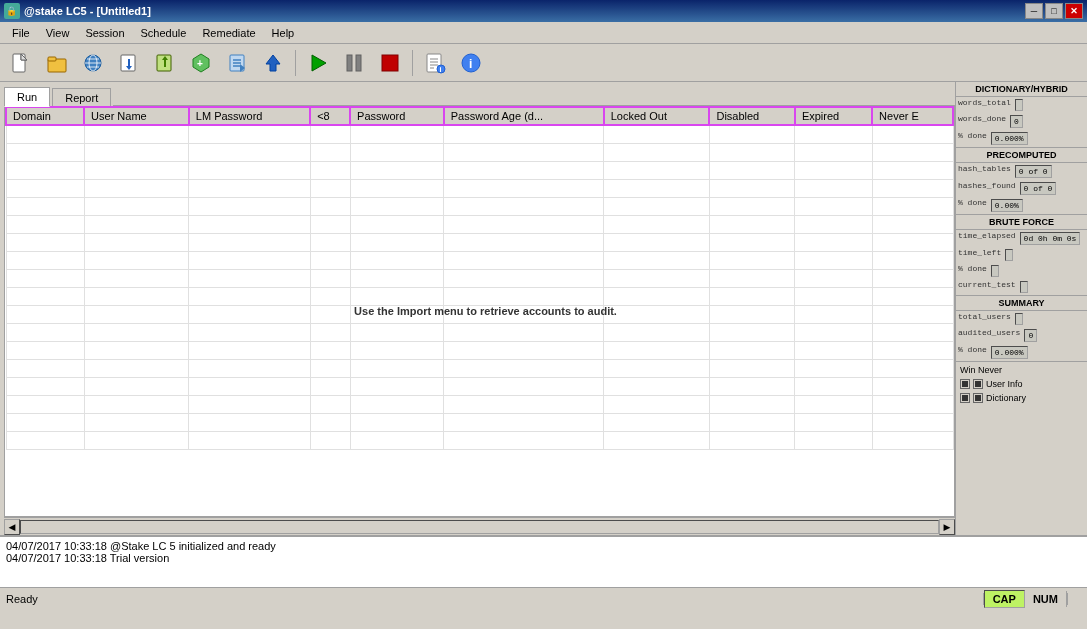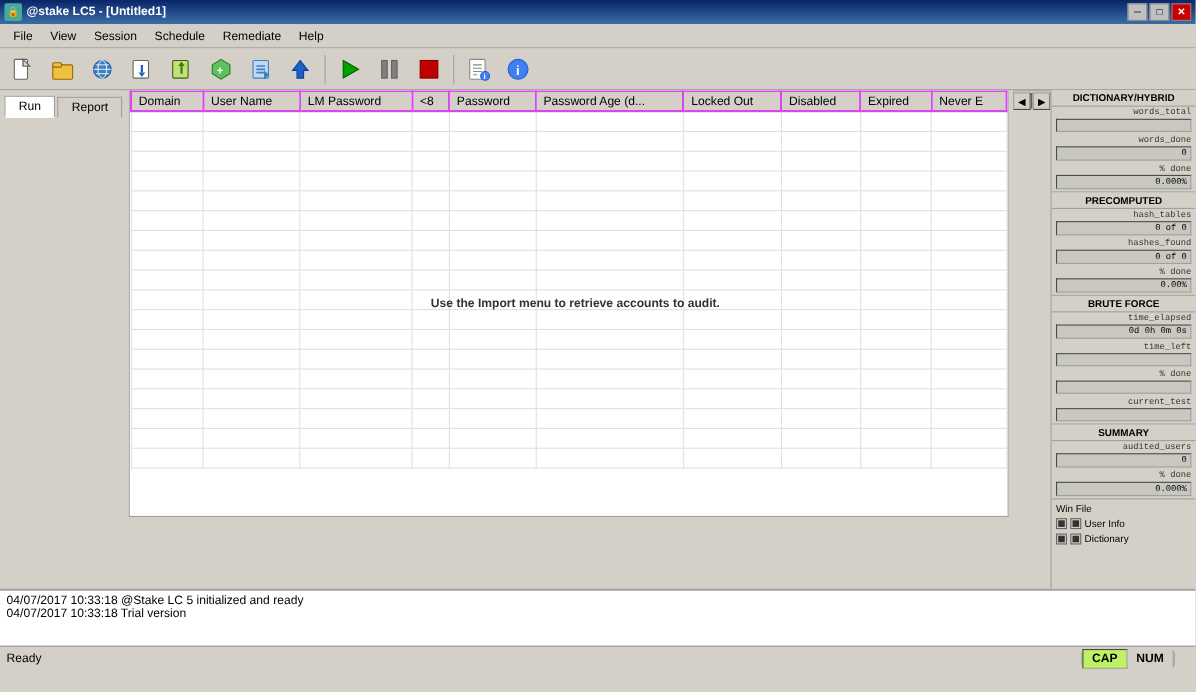--- a/index.html
+++ b/index.html
@@ -94,21 +94,21 @@
       width: 1px;
       height: 26px;
       background: #a0a0a0;
       margin: 0 3px;
     }
 
     
     .left-panel {
       flex: 1;
       display: flex;
-      flex-direction: row;
+      flex-direction: column;
       overflow: hidden;
     }
 
     
     .tabs {
       display: flex;
       align-items: flex-end;
       background: #d4d0c8;
       padding-top: 4px;
       padding-left: 4px;
@@ -191,21 +191,21 @@
     .panel-section-title {
       background: #d4d0c8;
       text-align: center;
       font-weight: bold;
       font-size: 9px;
       padding: 2px 0;
       border-bottom: 1px solid #a0a0a0;
     }
     .panel-row {
       display: flex;
-      flex-direction: column;
+      flex-direction: row;
       padding: 1px 2px;
     }
     .panel-label {
       font-family: 'Courier New', monospace;
       font-size: 8px;
       color: #333;
       text-align: right;
       padding-right: 2px;
     }
     .panel-value {
@@ -727,31 +727,35 @@
       </div>
       <div class="panel-row">
         <span class="panel-label">current_test</span>
         <div class="panel-value"></div>
       </div>
     </div>
 
     <div class="panel-section">
       <div class="panel-section-title">SUMMARY</div>
       <div class="panel-row">
+        <span class="panel-label">total_users</span>
+        <div class="panel-value"></div>
+      </div>
+      <div class="panel-row">
         <span class="panel-label">audited_users</span>
         <div class="panel-value">0</div>
       </div>
       <div class="panel-row">
         <span class="panel-label">% done</span>
         <div class="panel-value">0.000%</div>
       </div>
     </div>
 
     <div class="win-unix-section">
-      <div class="win-unix-title">Win File</div>
+      <div class="win-unix-title">Win Never</div>
       <div class="win-unix-row">
         <div class="checkbox-icon">
           <div class="checkbox-filled"></div>
         </div>
         <div class="checkbox-icon">
           <div class="checkbox-filled"></div>
         </div>
         <span>User Info</span>
       </div>
       <div class="win-unix-row">

